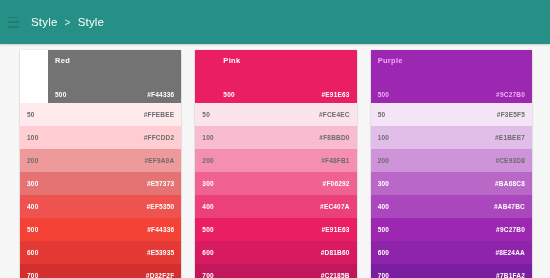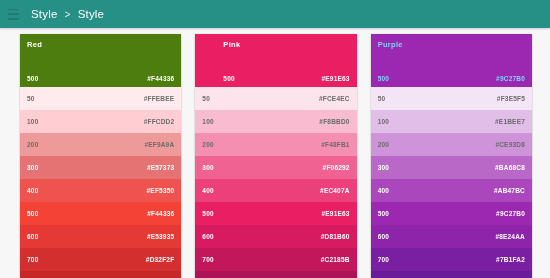--- a/index.html
+++ b/index.html
@@ -5,21 +5,21 @@
   * { box-sizing: border-box; margin: 0; padding: 0; }
   html, body {
     width: 550px; height: 278px;
     overflow: hidden;
     background: #f7f7f7;
     font-family: "Liberation Sans", sans-serif;
   }
 
   
   .appbar {
-    height: 28px;
+    height: 44px;
     background: #269086;
     display: flex;
     align-items: center;
     padding: 0 0 0 8px;
     box-shadow: 0 1px 2px rgba(0,0,0,.18);
   }
   .menu-icon {
     width: 11px; height: 11px;
     display: flex; flex-direction: column;
     justify-content: space-between;
@@ -106,21 +106,21 @@
   </span>
   <nav class="crumbs">
     <a class="crumb" href="#">Style</a>
     <span class="crumb-sep">&gt;</span>
     <a class="crumb" href="#">Style</a>
   </nav>
 </div>
 
 <div class="board" id="board">
     <div class="palette">
-      <div class="swatch-head" style="background: #4d7c0f; color: rgb(255, 255, 255);">
+      <div class="swatch-head" style="background: #737373; color: rgb(255, 255, 255); margin-left: 28px;">
         <div class="head-name">Red</div>
         <div class="head-foot">
           <span>500</span>
           <span>#F44336</span>
         </div>
       </div>
       <div class="rows">
         <div class="row" style="background: rgb(255, 235, 238); color: rgb(107, 107, 107);">
           <span class="tone">50</span>
           <span class="hex">#FFEBEE</span>
@@ -194,21 +194,21 @@
           <span class="hex">#D81B60</span>
         </div>
         <div class="row" style="background: rgb(194, 24, 91); color: rgb(255, 255, 255);">
           <span class="tone">700</span>
           <span class="hex">#C2185B</span>
         </div>
         <div class="row" style="background: rgb(173, 20, 87); color: rgb(255, 255, 255);"></div>
       </div>
     </div>
     <div class="palette">
-      <div class="swatch-head" style="background: rgb(156, 39, 176); color: #7dd3fc;">
+      <div class="swatch-head" style="background: rgb(156, 39, 176); color: #f0abfc;">
         <div class="head-name">Purple</div>
         <div class="head-foot">
           <span>500</span>
           <span>#9C27B0</span>
         </div>
       </div>
       <div class="rows">
         <div class="row" style="background: rgb(243, 229, 245); color: rgb(107, 107, 107);">
           <span class="tone">50</span>
           <span class="hex">#F3E5F5</span>

